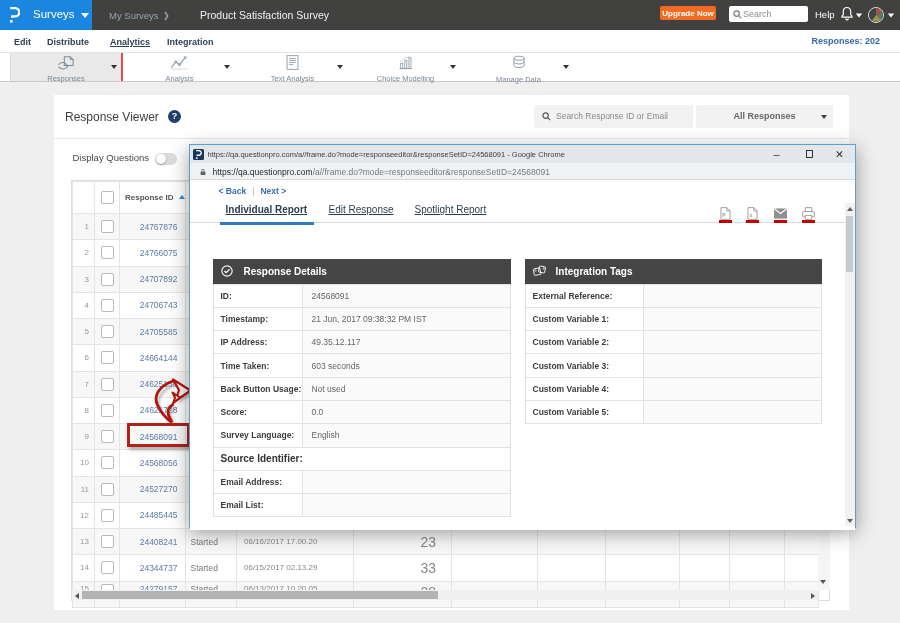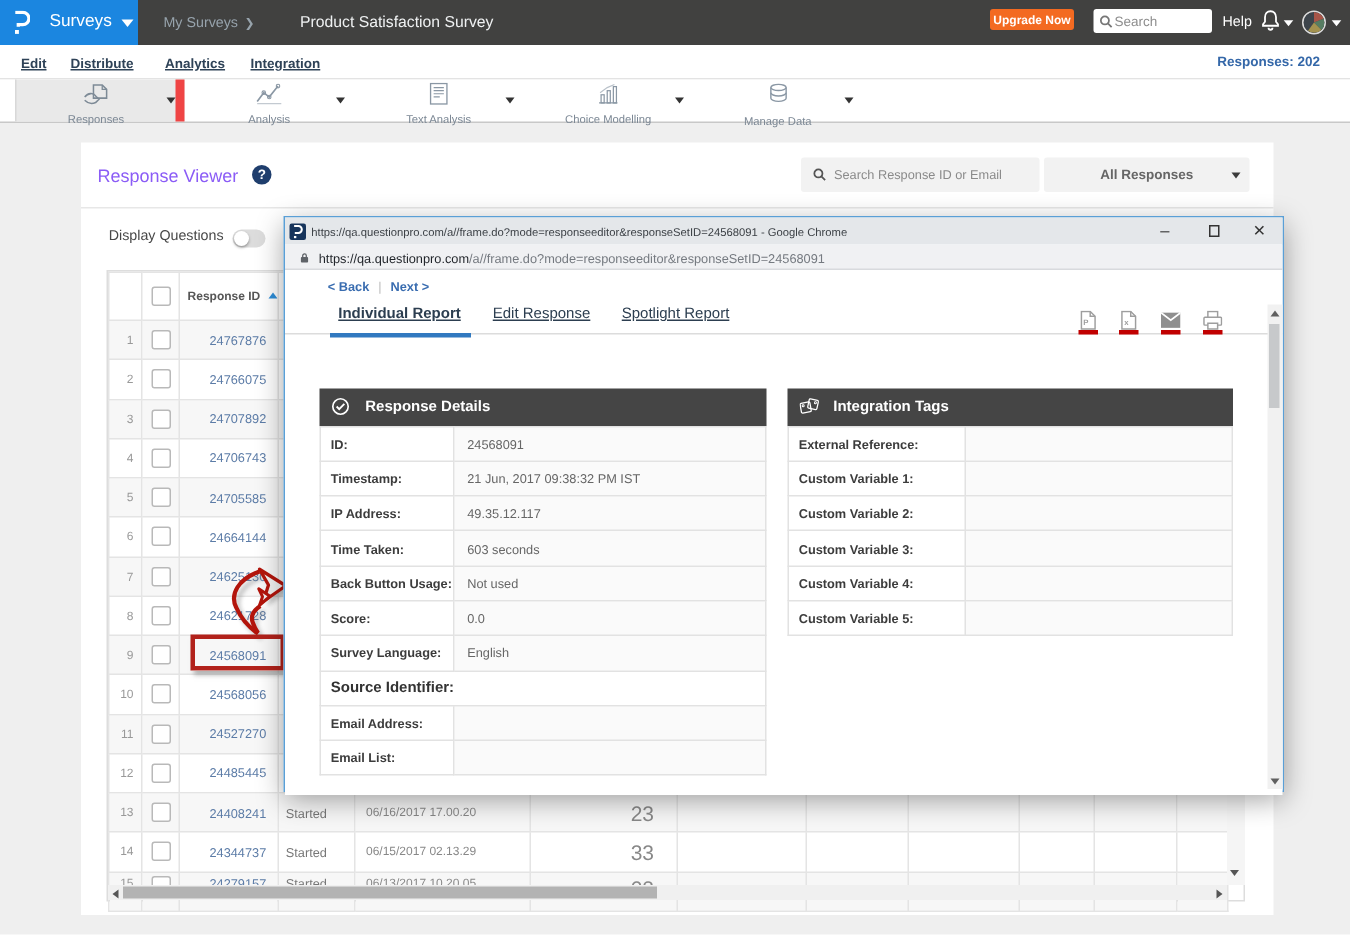--- a/index.html
+++ b/index.html
@@ -22,34 +22,34 @@
   #navsearch svg { position:absolute; left:4px; top:3.5px; }
   #navsearch span { position:absolute; left:14px; top:0; }
   #help { left:815px; top:8.5px; font-size:9.5px; color:#fff; }
   #bell { left:839px; top:5px; }
   #bellcaret { left:855px; top:13px; transform:scale(.8); }
   #avatar { left:868px; top:6.5px; width:16px; height:16px; border-radius:50%; background:#555; border:1.5px solid #ddd; overflow:hidden; }
   #avcaret { left:887px; top:13px; transform:scale(.8); }
 
   
   #menurow { left:0; top:30px; width:900px; height:23px; background:#fff; border-bottom:1px solid #e3e3e3; }
-  #menurow .mi { position:absolute; top:6.5px; font-size:9px; font-weight:bold; color:#2e4257;text-decoration:underline; }
+  #menurow .mi { position:absolute; top:6.5px; font-size:9px; font-weight:bold; color:#2e4257; }
   #resp202 { position:absolute; right:20px; top:6px; font-size:9px; color:#3568a9; font-weight:bold; }
 
   
   #toolbar { left:0; top:53px; width:900px; height:29px; background:#fff; border-bottom:1px solid #c8c8c8; }
   .tbsec { position:absolute; top:0; width:113px; height:28px; text-align:center; }
-  .tbsec.active { background:#e9e9e9; border-left:1px solid #d8d8d8; border-right:6px solid #ef4444; }
+  .tbsec.active { background:#e9e9e9; border-left:1px solid #d8d8d8; border-right:2px solid #ef4444; }
   .tbsec svg { margin-top:2px; }
   .tbsec .lbl { font-size:7.5px; color:#7b8794; margin-top:0px; }
   .tbcaret { position:absolute; top:12px; width:0; height:0; border-left:3.5px solid transparent; border-right:3.5px solid transparent; border-top:4.5px solid #333; }
 
   
   #card { left:54px; top:95px; width:795px; height:515px; background:#fff; }
-  #pgtitle { left:11px; top:15px; font-size:12px; color:#8b5cf6; }
+  #pgtitle { left:11px; top:15px; font-size:12px; color:#404040; }
   #qmark { left:114px; top:15px; width:13px; height:13px; border-radius:50%; background:#1f3e6d; color:#fff; font-size:9px; font-weight:bold; text-align:center; line-height:13px; }
   #hdrline { left:0; top:43px; width:795px; height:1px; background:#e7e7e7; }
   #csearch { left:480px; top:9.5px; width:159px; height:23px; background:#f2f2f2; border-radius:2px; font-size:8.5px; color:#8a8a8a; line-height:23px; }
   #csearch svg { position:absolute; left:8px; top:7px; }
   #csearch span { position:absolute; left:22px; }
   #cdrop { left:642px; top:9.5px; width:137px; height:23px; background:#f2f2f2; border-radius:2px; font-size:9px; color:#666; font-weight:bold; text-align:center; line-height:23px; }
   #cdrop .caret-d { position:absolute; right:6px; top:10px; }
   #dq { left:18.5px; top:57px; font-size:9.5px; color:#474747; }
   #toggle { left:101px; top:57.5px; width:22px; height:12px; background:#dcdcdc; border-radius:6px; }
   #toggle .knob { position:absolute; left:1px; top:1px; width:10px; height:10px; border-radius:50%; background:#fff; box-shadow:0 1px 2px rgba(0,0,0,.35); }

